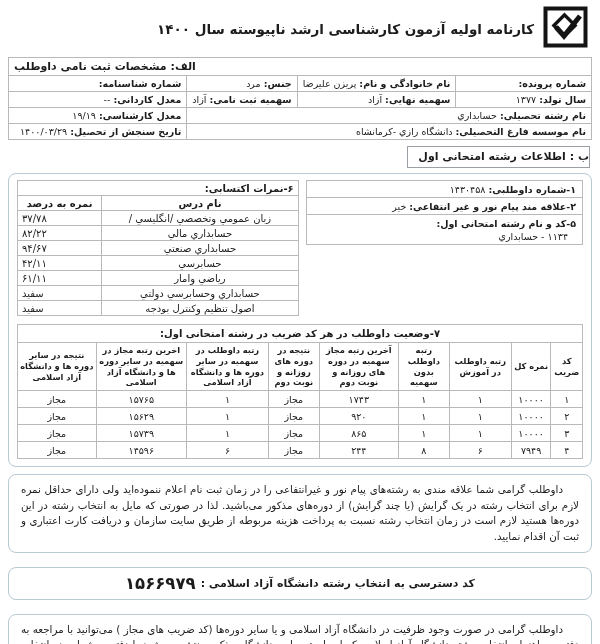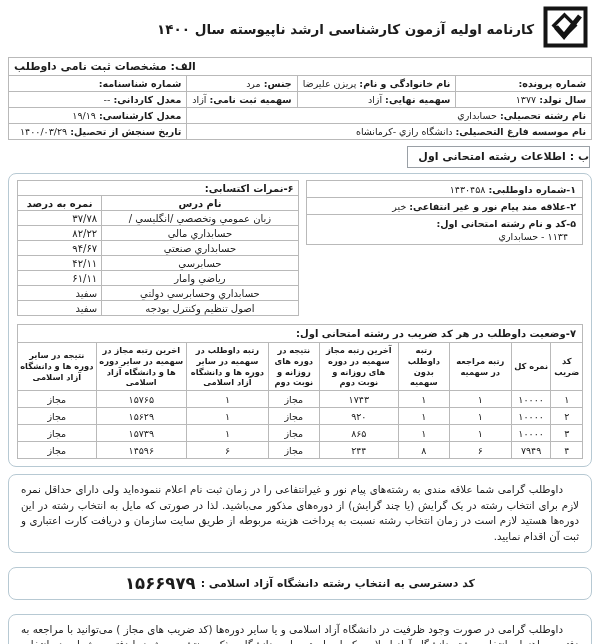--- a/index.html
+++ b/index.html
@@ -46,25 +46,25 @@
   .items td { font-size: 9.5px; padding: 2.5px 6px; }
   .items .lbl { font-weight: bold; }
   .items .i5v { padding: 2px 8px 0 0; font-weight: normal; }
   .check { font-size: 10px; padding: 0 2px; }
 
   
   .scores td, .scores th { font-size: 10px; padding: 1.5px 4px; height: 15px; }
   .scores .t-title { text-align: right; font-weight: bold; font-size: 10px; border-bottom: 1px solid #b9b9b9; }
   .scores th { font-weight: bold; text-align: center; }
   .scores .c-name { text-align: center; font-weight: normal; }
-  .scores .c-score { text-align: right; font-weight: normal; }
+  .scores .c-score { text-align: left; font-weight: normal; }
 
   
   .coef { margin-top: 8px; }
-  .coef .t-title { text-align: right; font-weight: bold; font-size: 10px; padding: 3px 6px; }
+  .coef .t-title { font-weight: bold; font-size: 10px; padding: 3px 6px; }
   .coef th { font-size: 8.3px; font-weight: bold; text-align: center; padding: 2px 2px; line-height: 1.3; vertical-align: middle; }
   .coef td { font-size: 9.5px; text-align: center; height: 17px; padding: 1px 2px; font-weight: normal; }
 
   
   .note {
     border: 1.5px solid #b7c9d3; border-radius: 8px;
     padding: 7px 12px; margin: 7px 0; font-size: 10.3px; line-height: 1.52;
     text-align: justify; text-indent: 16px;
   }
 
@@ -208,21 +208,21 @@
           <col style="width:16%">
           <col style="width:13.9%">
       </colgroup>
       <tbody>
           <tr>
             <td class="t-title" colspan="9">۷-وضعیت داوطلب در هر کد ضریب در رشته امتحانی اول:</td>
           </tr>
       <tr>
         <th>کد ضریب</th>
         <th>نمره کل</th>
-        <th>رتبه مراجعه در سهمیه</th>
+        <th>رتبه داوطلب در آموزش</th>
         <th>رتبه داوطلب بدون سهمیه</th>
         <th>آخرین رتبه مجاز سهمیه در دوره های روزانه و نوبت دوم</th>
         <th>نتیجه در دوره های روزانه و نوبت دوم</th>
         <th>رتبه داوطلب در سهمیه در سایر دوره ها و دانشگاه آزاد اسلامی</th>
         <th>اخرین رتبه مجاز در سهمیه در سایر دوره ها و دانشگاه آزاد اسلامی</th>
         <th>نتیجه در سایر دوره ها و دانشگاه آزاد اسلامی</th>
       </tr>
       <tr>
         <td>۱</td>
             <td>۱۰۰۰۰</td>

